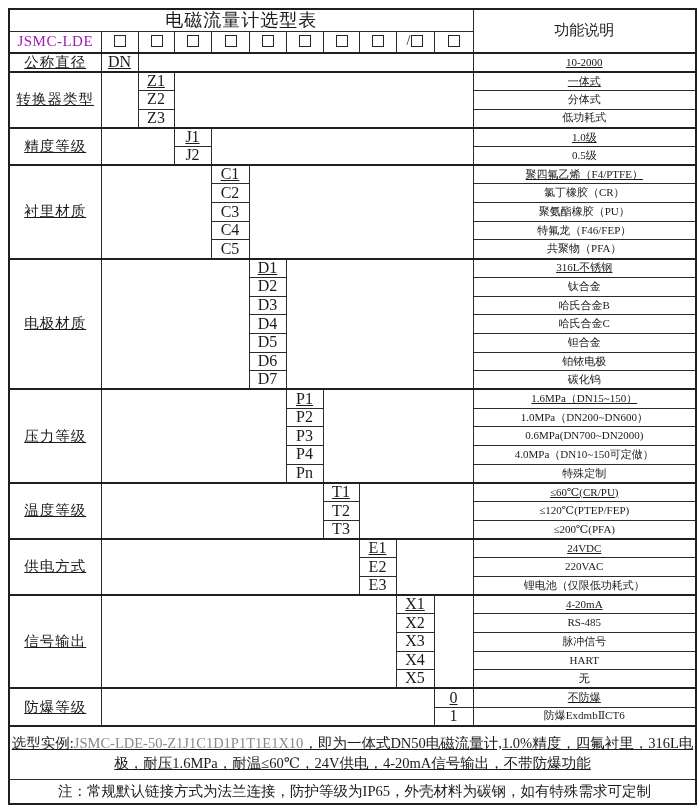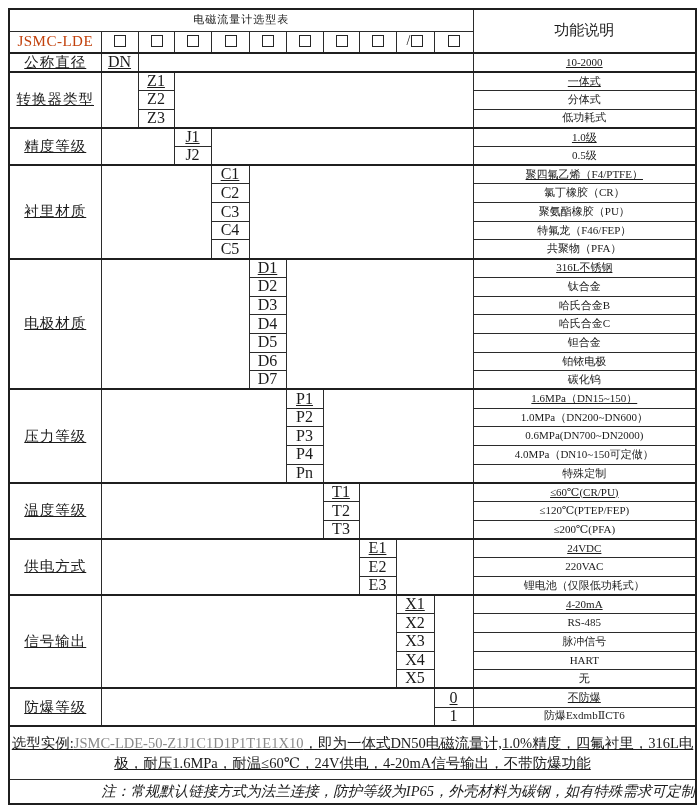--- a/index.html
+++ b/index.html
@@ -3,33 +3,33 @@
 <meta charset="utf-8">
 <style>
   html,body{margin:0;padding:0;background:#ffffff;width:700px;height:810px;overflow:hidden;}
   body{font-family:"Liberation Serif","DejaVu Serif",serif;color:#1b1b1b;}
   table.sel{border-collapse:collapse;table-layout:fixed;width:687px;margin:8px 0 0 8px;border:2px solid #1f1f1f;}
   td{border:1px solid #2b2b2b;padding:0;text-align:center;vertical-align:middle;
      font-size:13.5px;line-height:1.05;overflow:hidden;white-space:nowrap;}
   tr.hd{height:22px;}
   tr.r{height:18.7px;}
   td.st{border-top:2px solid #1f1f1f;text-decoration:underline;}
-  td.title{font-size:11px;letter-spacing:1px;margin-left:37px;}
+  td.title{font-size:18px;letter-spacing:1px;margin-left:37px;}
   td.fn{font-size:15px;}
-  td.model{font-size:15px;color:#c2410c;letter-spacing:.5px;}
+  td.model{font-size:15px;color:#a21caf;letter-spacing:.5px;}
   td.lbl{font-size:14.5px;letter-spacing:1px;}
   td.code{font-size:16px;}
   td.desc{font-size:11px;}
   td.cbcell{font-size:14px;}
   .cb{display:inline-block;width:12px;height:12px;border:1.5px solid #262626;box-sizing:border-box;vertical-align:-2px;background:#fff;}
   .slash{display:inline;margin-right:1px;font-size:14px;color:#1b1b1b;}
   tr.ex{height:54px;}
   tr.nt{height:24px;}
   td.example{white-space:normal;font-size:14.5px;line-height:1.4;padding:1px 1px;text-align:center;}
-  td.note{white-space:nowrap;font-size:14.5px;text-align:right;padding-left:4px;font-style:italic;}
+  td.note{white-space:nowrap;font-size:14.5px;text-align:center;padding-left:4px;}
   .gray{color:#8a8a8a;}
 </style>
 </head>
 <body>
 
 <table class="sel">
   <colgroup>
     <col style="width:92px">
       <col style="width:37px">
       <col style="width:36px">

